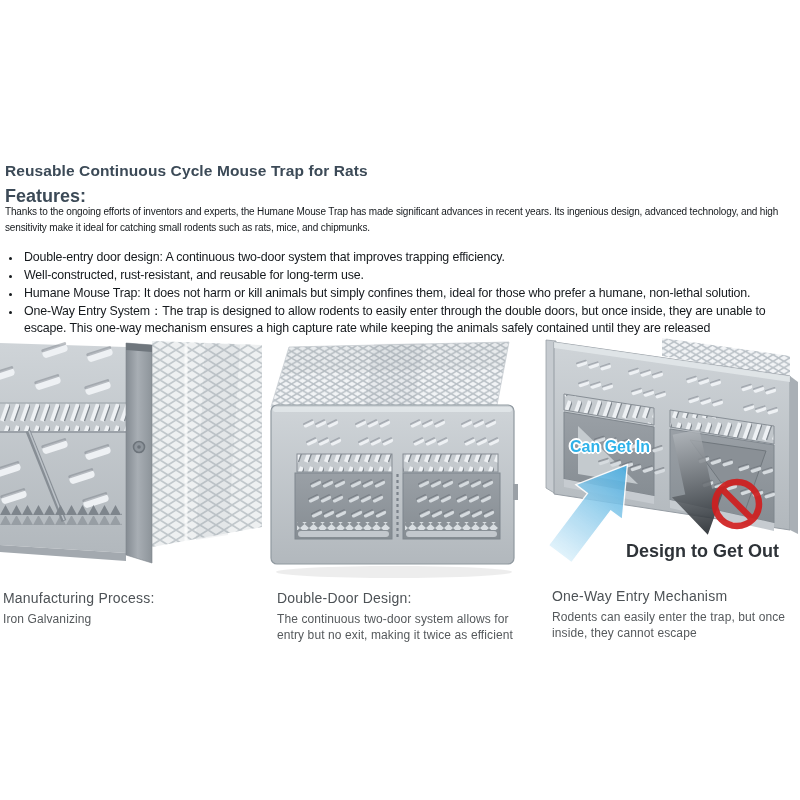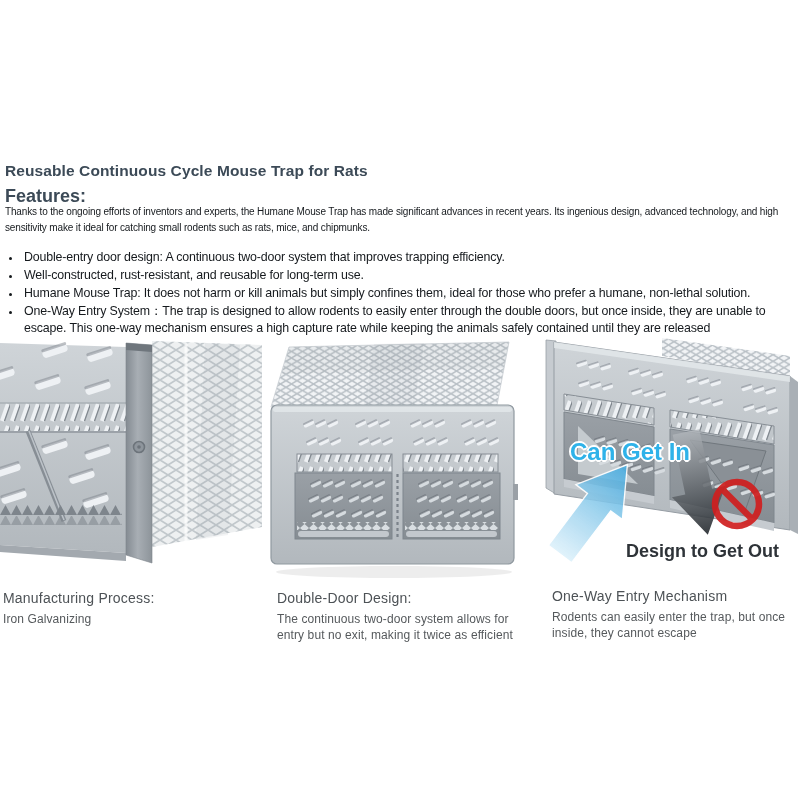--- a/index.html
+++ b/index.html
@@ -17,21 +17,21 @@
   .bullets li{margin:0 0 1px 0;padding-left:2px;}
   .bullets li::marker{font-size:11px;color:#15191d;}
 
   .fig{position:absolute;}
   .fig svg{display:block;}
   #fig1{left:0px;top:335px;width:262px;height:248px;}
   #fig2{left:264px;top:332px;width:258px;height:252px;}
   #fig3{left:542px;top:332px;width:258px;height:250px;}
 
   .annot{position:absolute;font-weight:800;white-space:nowrap;pointer-events:none;}
-  .annot-in{left:28px;top:106px;font-size:24px;color:#2fb2e9;
+  .annot-in{left:28px;top:106px;font-size:16px;color:#2fb2e9;
     text-shadow:-2px 0 0 #fff,2px 0 0 #fff,0 -2px 0 #fff,0 2px 0 #fff,
                 -1px -1px 0 #fff,1px 1px 0 #fff,1px -1px 0 #fff,-1px 1px 0 #fff;}
   .annot-out{left:84px;top:209px;font-size:18px;color:#2e3338;
     text-shadow:-2px 0 0 #fff,2px 0 0 #fff,0 -2px 0 #fff,0 2px 0 #fff,
                 -1px -1px 0 #fff,1px 1px 0 #fff,1px -1px 0 #fff,-1px 1px 0 #fff;}
 
   .cap{position:absolute;width:252px;}
   #cap1{left:3px;top:590px;}
   #cap2{left:277px;top:590px;}
   #cap3{left:552px;top:588px;}

